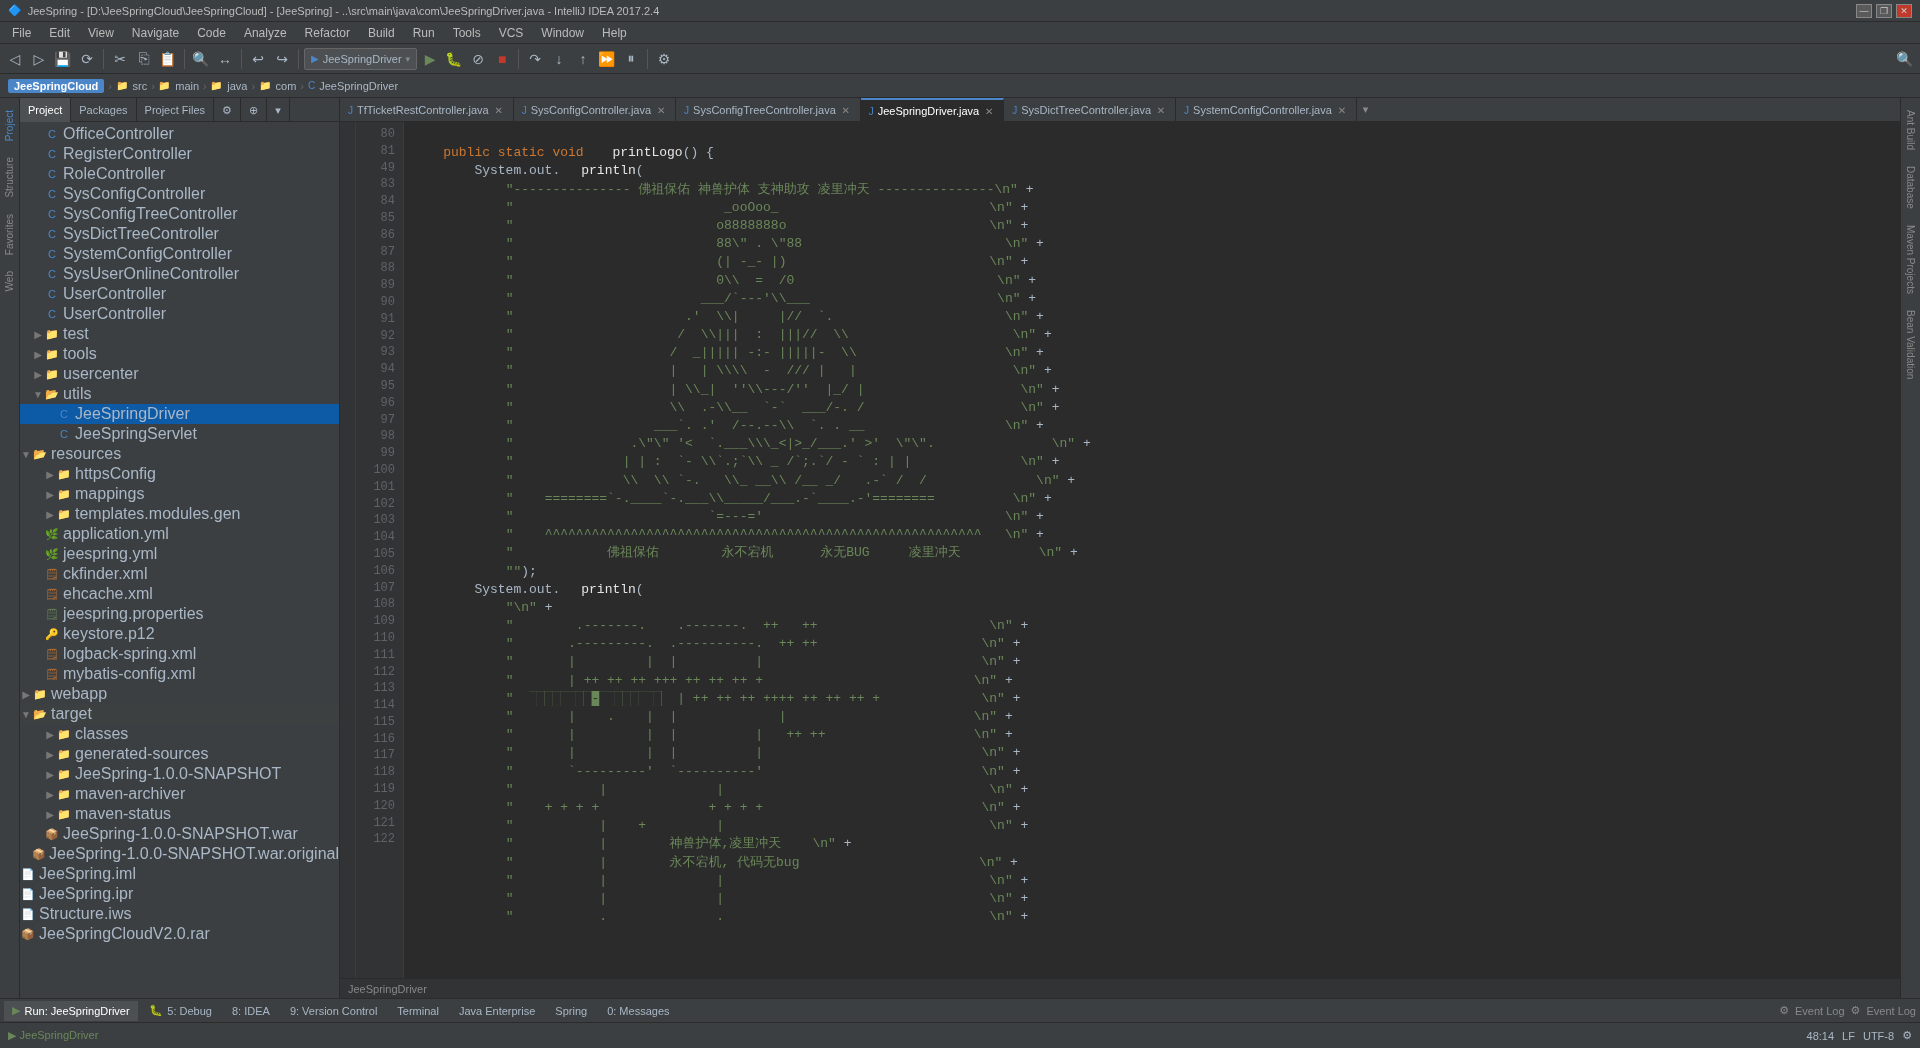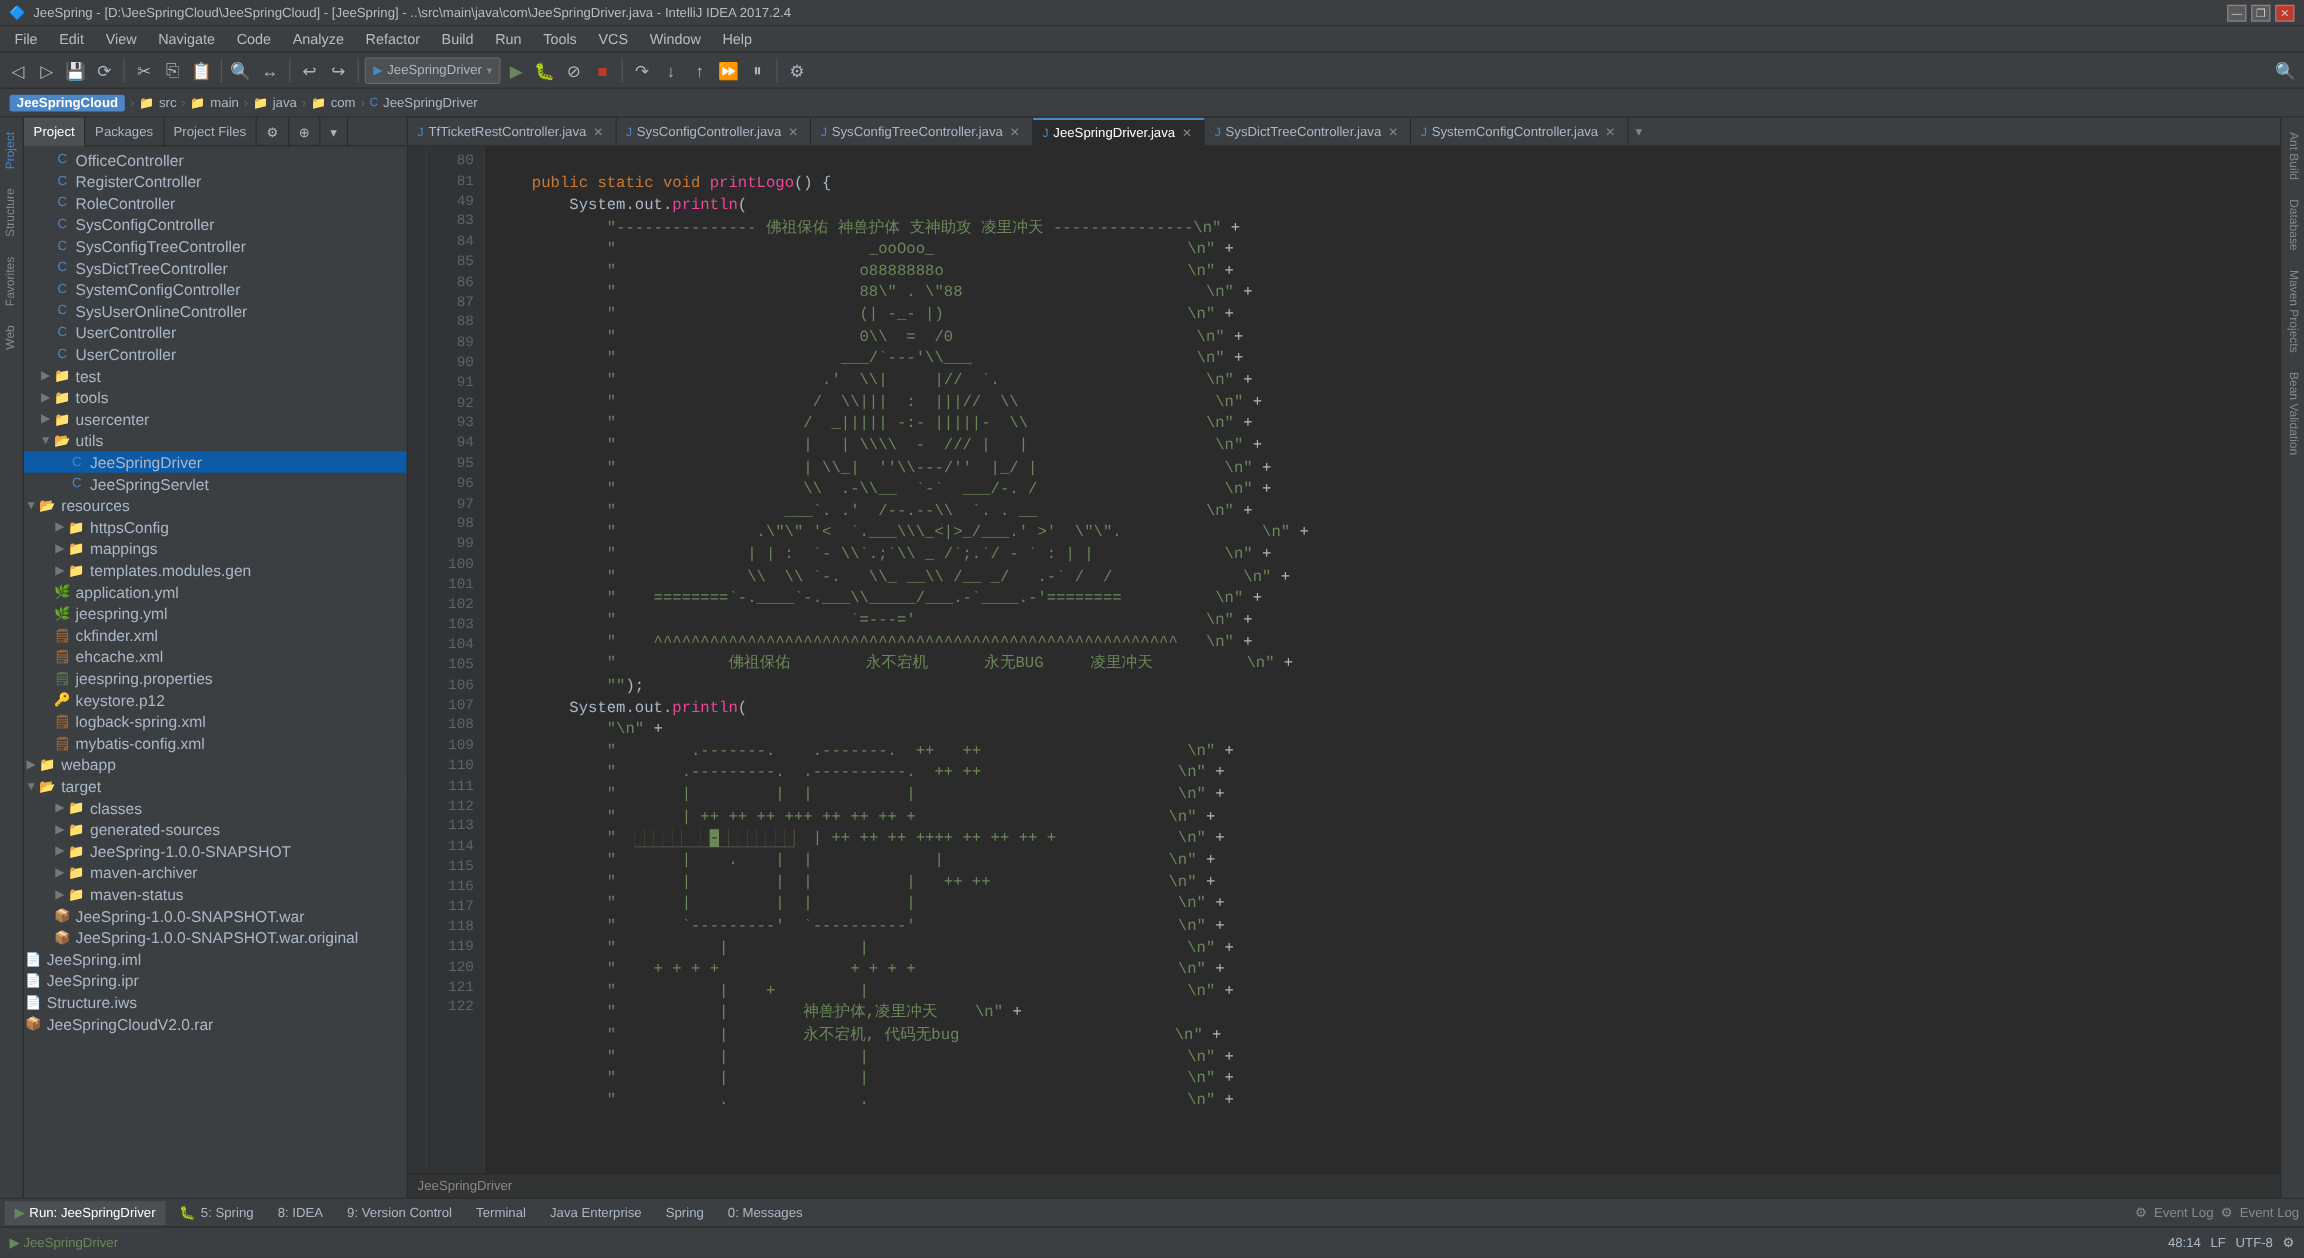--- a/index.html
+++ b/index.html
@@ -132,21 +132,21 @@
       padding: 1px 0;
       cursor: pointer;
       white-space: nowrap;
       min-height: 18px;
     }
     .tree-item.highlighted { background: #0d5aa7; }
 
     .tree-indent { display: inline-block; }
     .tree-arrow { width: 12px; display: inline-block; text-align: center; font-size: 10px; color: #777; }
     .tree-icon { width: 16px; display: inline-block; text-align: center; font-size: 11px; margin-right: 3px; }
-    .tree-label { font-size: 13px; text-align: center; }
+    .tree-label { font-size: 16px; text-align: center; }
 
     .icon-class { color: #4a86c8; }
     .icon-folder { color: #e8ba36; }
     .icon-resource { color: #6a8759; }
 
     
     #editor-area {
       flex: 1;
       display: flex;
       flex-direction: column;
@@ -222,21 +222,21 @@
       line-height: 1.4;
       background: #2b2b2b;
       color: #a9b7c6;
       white-space: pre;
     }
     #code-content::-webkit-scrollbar { width: 10px; height: 10px; }
     #code-content::-webkit-scrollbar-track { background: #3c3f41; }
     #code-content::-webkit-scrollbar-thumb { background: #555; }
     .kw { color: #cc7832; }
     .str { color: #6a8759; }
-    .method { color: #ec4899; }
+    .method { color: #e5e5e5; margin-left: 21px; }
 
     
     #bottom-bar {
       height: 24px;
       background: #3c3f41;
       border-top: 1px solid #2b2b2b;
       display: flex;
       align-items: center;
       padding: 0 4px;
       gap: 4px;
@@ -806,21 +806,21 @@
 
 </div>
 
 <div id="bottom-bar">
   <div class="bottom-tab active">
     <span style="color:#6a8759;">▶</span>
     <span>Run: JeeSpringDriver</span>
   </div>
   <div class="bottom-tab">
     <span style="color:#cc7832;">🐛</span>
-    <span>5: Spring</span>
+    <span>5: Debug</span>
   </div>
   <div class="bottom-tab">
     <span>8: IDEA</span>
   </div>
   <div class="bottom-tab">
     <span>9: Version Control</span>
   </div>
   <div class="bottom-tab">
     <span>Terminal</span>
   </div>

